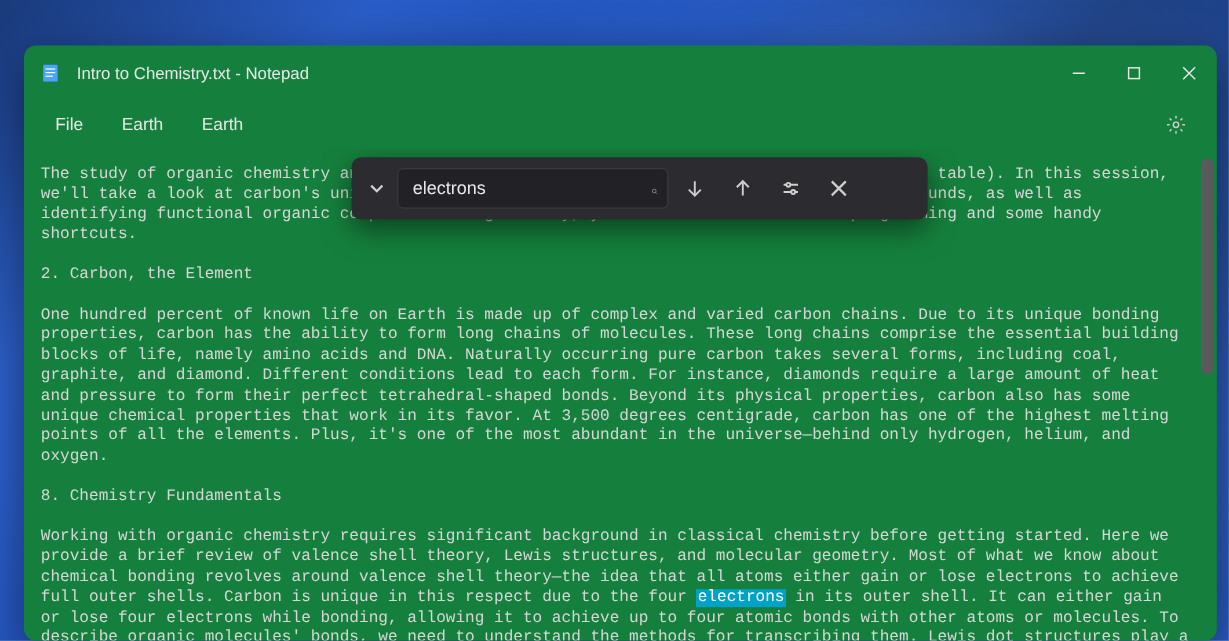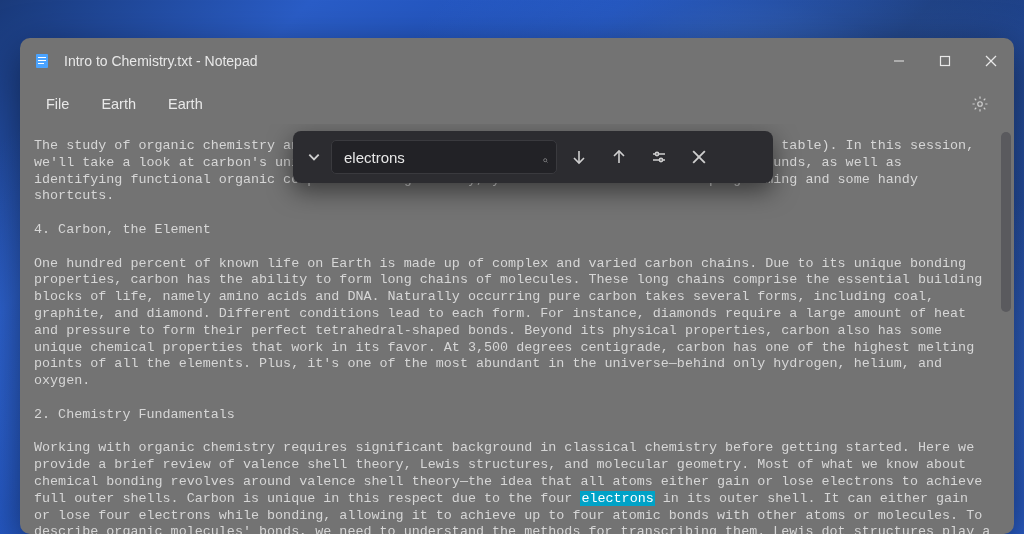--- a/index.html
+++ b/index.html
@@ -15,21 +15,21 @@
     position: absolute; inset: 0;
     background:
       radial-gradient(ellipse 600px 400px at 750px 120px, rgba(100,160,255,0.5) 0%, rgba(100,160,255,0.15) 30%, transparent 60%),
       radial-gradient(ellipse 500px 300px at 850px 350px, rgba(80,140,255,0.4) 0%, transparent 60%),
       radial-gradient(ellipse 400px 500px at 120px 400px, rgba(60,120,240,0.4) 0%, transparent 60%);
   }
   .window {
     position: absolute;
     left: 20px; top: 38px;
     width: 994px; height: 496px;
-    background: #737373;
+    background: #15803d;
     border-radius: 10px;
     box-shadow: 0 12px 40px rgba(0,0,0,0.5);
     display: flex;
     flex-direction: column;
     overflow: hidden;
   }
   .titlebar {
     height: 46px;
     display: flex;
     align-items: center;
@@ -189,25 +189,25 @@
       <svg width="18" height="18" viewBox="0 0 24 24" stroke="currentColor" fill="none" stroke-width="1.6">
         <circle cx="12" cy="12" r="3"></circle>
         <path d="M12 2v3M12 19v3M4.9 4.9l2.1 2.1M17 17l2.1 2.1M2 12h3M19 12h3M4.9 19.1L7 17M17 7l2.1-2.1"></path>
       </svg>
     </div>
   </div>
 
   <div class="editor-wrap">
     <div class="editor"><span>The study of organic chemistry and its applications has been around since 1806 (see periodic table). In this session, we'll take a look at carbon's unique bonding properties, how to go about naming carbon compounds, as well as identifying functional organic compounds. Along the way, you'll learn the basics of programming and some handy shortcuts.</span>
 
-<span>4. Carbon, the Element</span>
+<span>2. Carbon, the Element</span>
 
 <span>One hundred percent of known life on Earth is made up of complex and varied carbon chains. Due to its unique bonding properties, carbon has the ability to form long chains of molecules. These long chains comprise the essential building blocks of life, namely amino acids and DNA. Naturally occurring pure carbon takes several forms, including coal, graphite, and diamond. Different conditions lead to each form. For instance, diamonds require a large amount of heat and pressure to form their perfect tetrahedral-shaped bonds. Beyond its physical properties, carbon also has some unique chemical properties that work in its favor. At 3,500 degrees centigrade, carbon has one of the highest melting points of all the elements. Plus, it's one of the most abundant in the universe—behind only hydrogen, helium, and oxygen.</span>
 
-<span>2. Chemistry Fundamentals</span>
+<span>8. Chemistry Fundamentals</span>
 
 <span>Working with organic chemistry requires significant background in classical chemistry before getting started. Here we provide a brief review of valence shell theory, Lewis structures, and molecular geometry. Most of what we know about chemical bonding revolves around valence shell theory—the idea that all atoms either gain or lose electrons to achieve full outer shells. Carbon is unique in this respect due to the four </span><span class="hl">electrons</span><span> in its outer shell. It can either gain or lose four electrons while bonding, allowing it to achieve up to four atomic bonds with other atoms or molecules. To describe organic molecules' bonds, we need to understand the methods for transcribing them. Lewis dot structures play a pivotal role in describing the paired and unpaired electrons in valence shells. Using Lewis dot structures (and examining resonant structures) can help explain the shapes and bonding possibilities within organic compounds. Understanding the electron orbital shells can help illuminate the eventual shapes and resulting bonds in organic compounds. Just knowing the chemical elements that comprise a molecule can tell us its basic shape,</span></div>
 
     <div class="scrollbar"></div>
 
     <div class="findbar">
       <div class="expand">
         <svg width="14" height="14" viewBox="0 0 12 12" stroke-width="1.6">
             <polyline points="2,4 6,8 10,4"></polyline>
           </svg>

